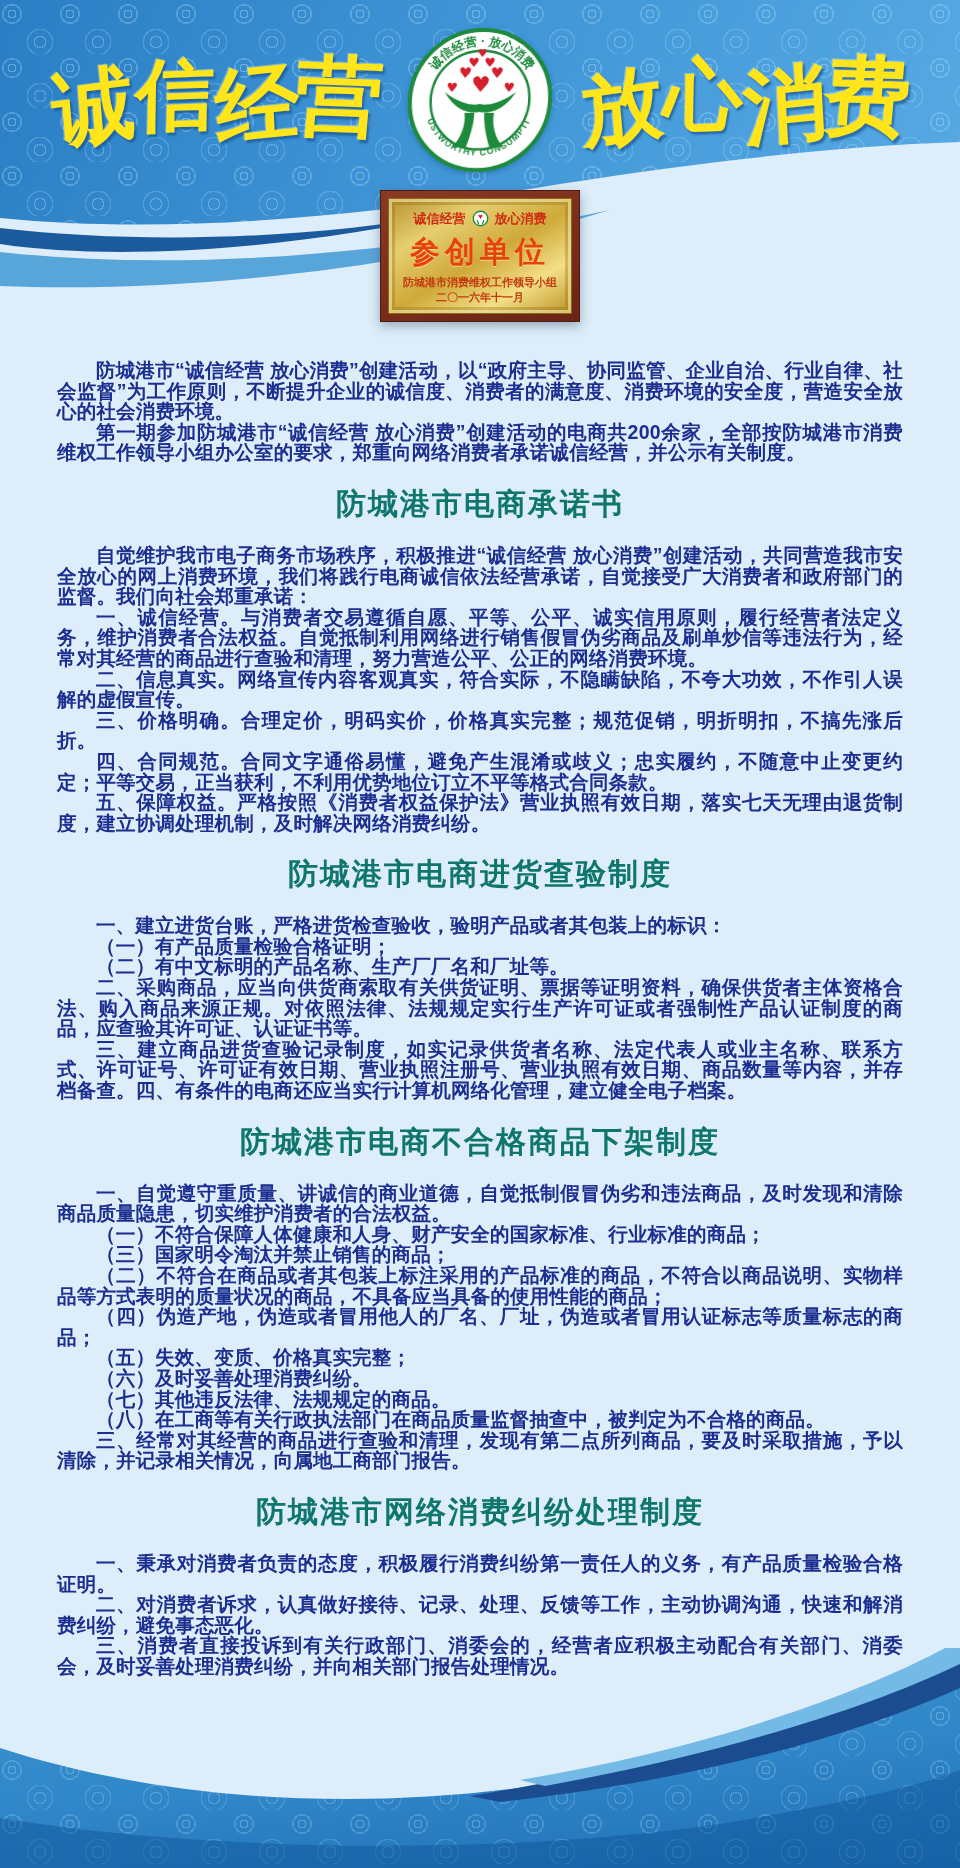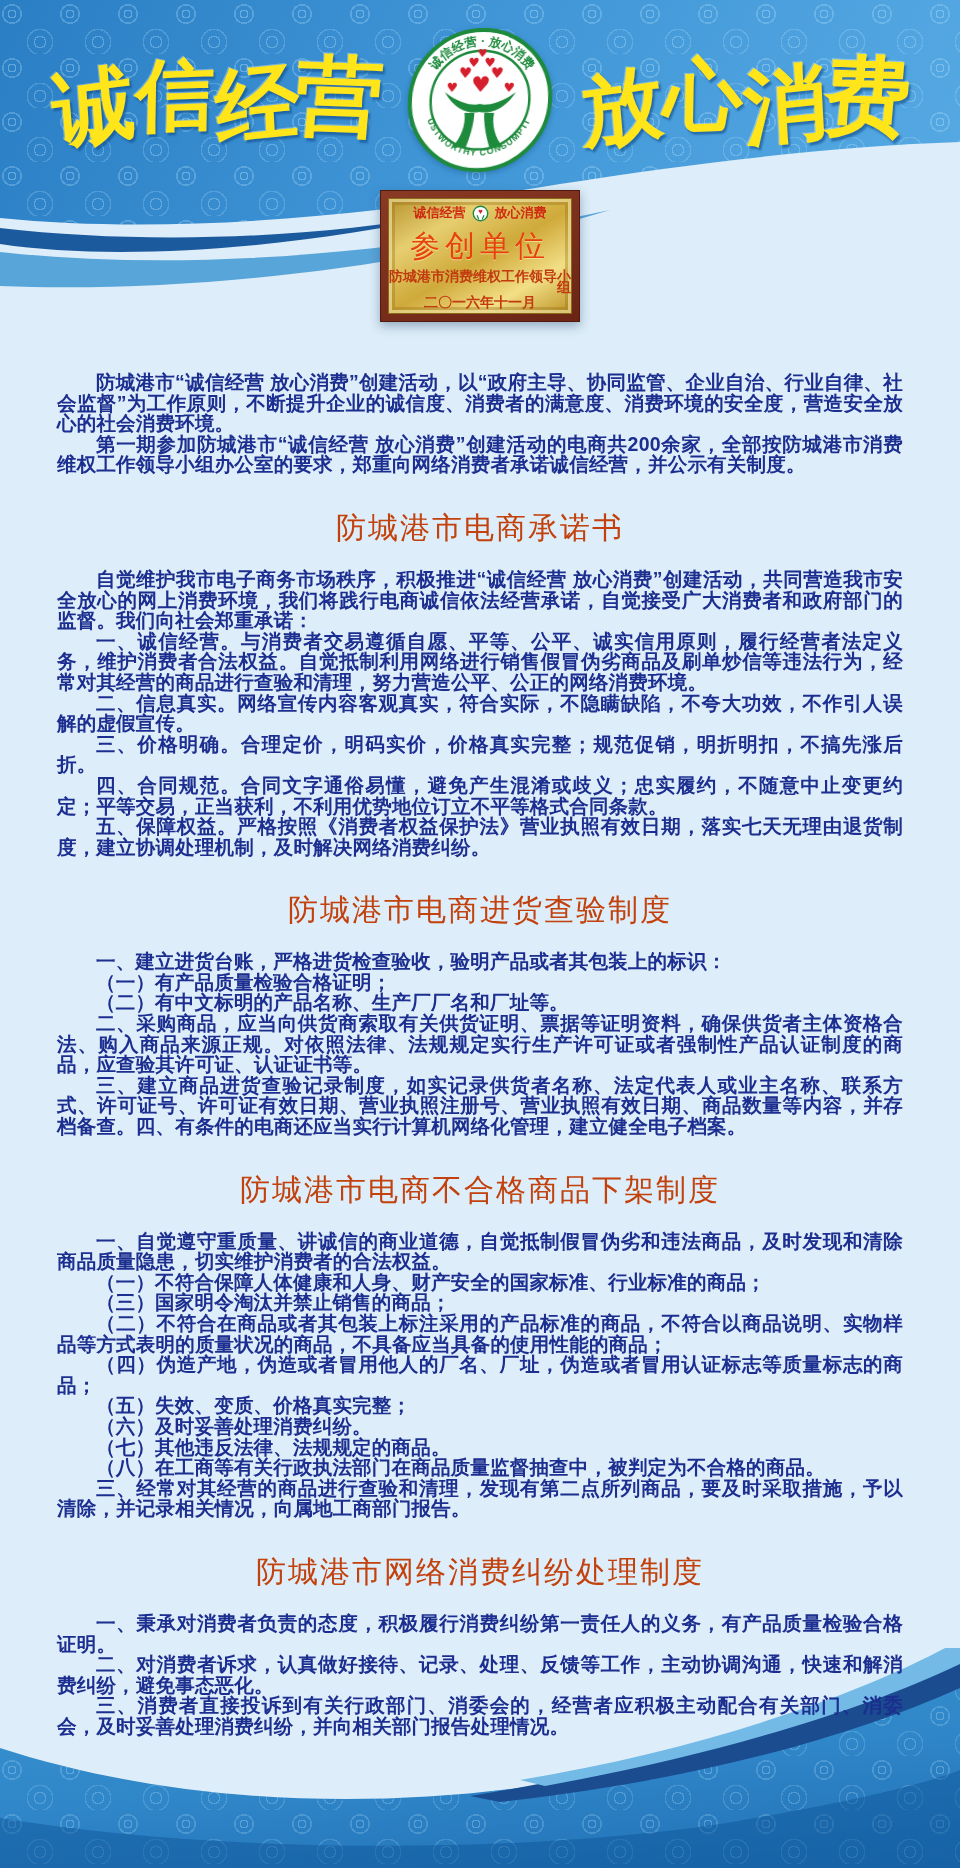--- a/index.html
+++ b/index.html
@@ -54,32 +54,32 @@
     box-shadow:0 4px 10px rgba(40,70,110,.4);
   }
   .plaque-inner{
     height:100%;box-sizing:border-box;
     background:linear-gradient(150deg,#b8922e 0%,#e6ce70 26%,#cfa93a 52%,#f2df86 76%,#bd9326 100%);
     border:1px solid #8a6a14;
     box-shadow:inset 0 0 0 3px rgba(255,246,190,.55), inset 0 0 0 6px rgba(150,110,20,.35);
     display:flex;flex-direction:column;align-items:center;justify-content:center;gap:4px;
   }
   .plaque-top{display:flex;align-items:center;gap:6px;font-size:13px;font-weight:bold;color:#cf2b12;}
-  .plaque-main{font-size:30px;font-weight:normal;color:#e8420c;letter-spacing:5px;text-shadow:0 1px 0 rgba(255,240,180,.6);}
-  .plaque-sub{font-size:14px;line-height:11px;color:#c23a10;font-weight:bold;text-align:right;}
+  .plaque-main{font-size:30px;font-weight:bold;color:#e8420c;letter-spacing:5px;text-shadow:0 1px 0 rgba(255,240,180,.6);}
+  .plaque-sub{font-size:11px;line-height:11px;color:#c23a10;font-weight:bold;text-align:left;}
   .mini-logo{width:17px;height:17px;}
   
-  .content{position:absolute;top:372px;left:57px;width:846px;z-index:4;color:#1c2e8f;}
+  .content{position:absolute;top:360px;left:57px;width:846px;z-index:4;color:#1c2e8f;}
   .para{
     margin:0;font-size:19.5px;line-height:20.6px;font-weight:bold;
     text-align:justify;text-indent:2em;letter-spacing:.2px;
   }
   .sec-title{
-    margin:34px 0 22px;font-size:30px;line-height:38px;font-weight:normal;
-    text-align:center;letter-spacing:2px;color:#c2410c;
+    margin:22px 0 22px;font-size:30px;line-height:38px;font-weight:bold;
+    text-align:center;letter-spacing:2px;color:#0f766e;
   }
   
   .ftr{position:absolute;bottom:0;left:0;width:960px;height:220px;z-index:3;}
   .ftr>div{position:absolute;inset:0;}
   .ftr-main{
     background:
       radial-gradient(circle at 12px 14px, rgba(255,255,255,0) 0 3px, rgba(190,230,252,.30) 3px 4.5px, rgba(255,255,255,0) 4.5px 8.5px, rgba(190,230,252,.22) 8.5px 10px, rgba(255,255,255,0) 10px) 0 0 / 58px 54px repeat,
       radial-gradient(circle at 40px 42px, rgba(255,255,255,0) 0 5px, rgba(190,230,252,.26) 5px 6.5px, rgba(255,255,255,0) 6.5px 12px, rgba(190,230,252,.18) 12px 13.5px, rgba(255,255,255,0) 13.5px) 0 0 / 58px 54px repeat,
       linear-gradient(175deg,#3d97d4 0%,#2f86c8 55%,#1f6fb4 100%);
     clip-path:path("M0,100 C160,152 360,166 560,134 C730,106 860,62 960,22 L960,220 L0,220 Z");

